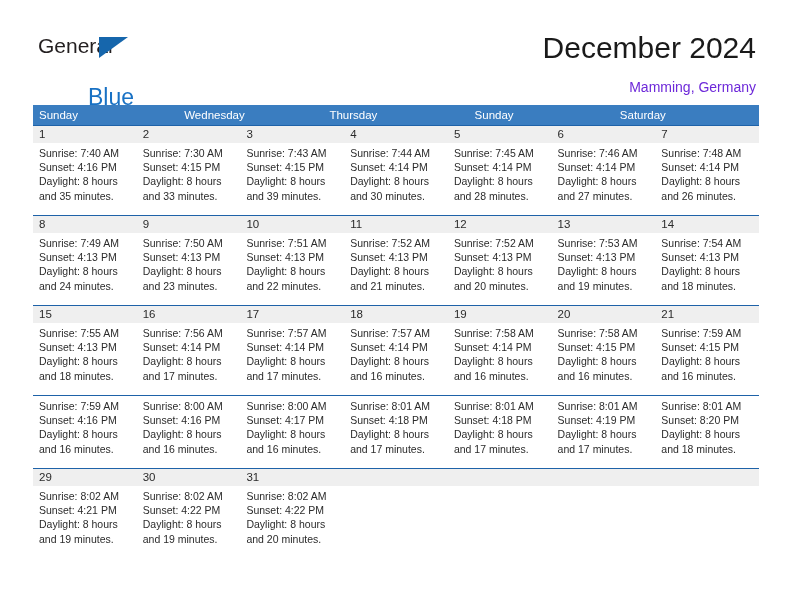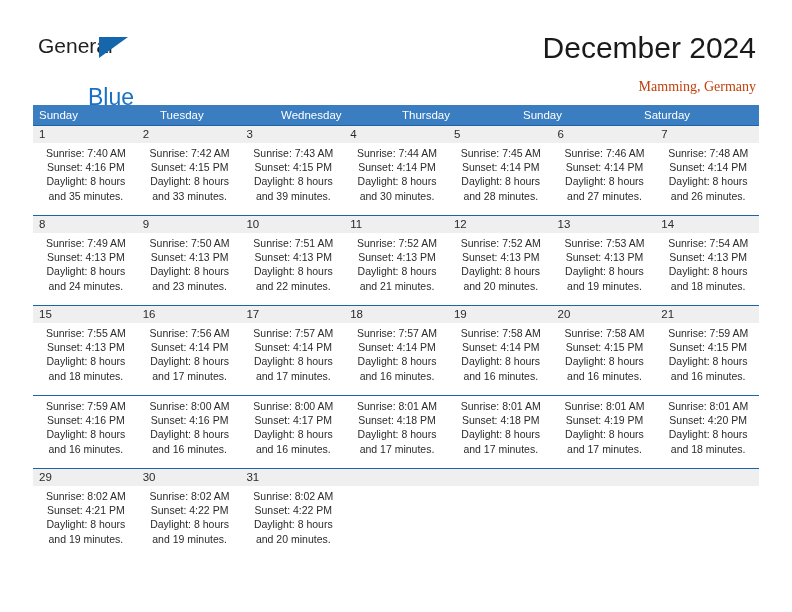--- a/index.html
+++ b/index.html
@@ -71,24 +71,24 @@
     color: #1a1a1a;
     text-align: left;
     white-space: nowrap;
     font-family: "Liberation Sans", sans-serif;
   }
   .subtitle {
     position: absolute;
     right: 36px;
     top: 79px;
     font-size: 14px;
-    color: #c2410c;
+    color: #6d28d9;
     text-align: right;
     white-space: nowrap;
-    font-family: Liberation Serif, serif;
+    font-family: Liberation Sans, sans-serif;
   }
 
   
   .calendar {
     position: absolute;
     left: 33px;
     top: 105px;
     width: 726px;
   }
   .weekdays {
@@ -121,21 +121,20 @@
     display: flex;
     width: 726px;
     height: 17px;
     background: #efefef;
   }
   .week-body {
     display: flex;
     width: 726px;
     height: 72px;
     background: #ffffff;
-    text-align: center;
   }
   .daynum {
     flex: 1 1 0;
     box-sizing: border-box;
     padding-left: 6px;
     font-size: 11.5px;
     line-height: 17px;
     color: #2b2b2b;
     overflow: hidden;
     white-space: nowrap;
@@ -167,21 +166,20 @@
       <span class="logo-blue">Blue</span>
     </div>
     <div class="title">December 2024</div>
     <div class="subtitle">Mamming, Germany</div>
   </div>
 
   <div class="calendar">
 
     <div class="weekdays">
       <div class="weekday">Sunday</div>
-      <div class="weekday">Tuesday</div>
       <div class="weekday">Wednesday</div>
       <div class="weekday">Thursday</div>
       <div class="weekday">Sunday</div>
       <div class="weekday">Saturday</div>
     </div>
 
     <div class="week">
       <div class="week-numbers">
         <div class="daynum">1</div>
         <div class="daynum">2</div>
@@ -192,21 +190,21 @@
         <div class="daynum">7</div>
       </div>
       <div class="week-body">
         <div class="cell">
           <div class="line">Sunrise: 7:40 AM</div>
           <div class="line">Sunset: 4:16 PM</div>
           <div class="line">Daylight: 8 hours</div>
           <div class="line">and 35 minutes.</div>
         </div>
         <div class="cell">
-          <div class="line">Sunrise: 7:42 AM</div>
+          <div class="line">Sunrise: 7:30 AM</div>
           <div class="line">Sunset: 4:15 PM</div>
           <div class="line">Daylight: 8 hours</div>
           <div class="line">and 33 minutes.</div>
         </div>
         <div class="cell">
           <div class="line">Sunrise: 7:43 AM</div>
           <div class="line">Sunset: 4:15 PM</div>
           <div class="line">Daylight: 8 hours</div>
           <div class="line">and 39 minutes.</div>
         </div>
@@ -382,21 +380,21 @@
           <div class="line">and 17 minutes.</div>
         </div>
         <div class="cell">
           <div class="line">Sunrise: 8:01 AM</div>
           <div class="line">Sunset: 4:19 PM</div>
           <div class="line">Daylight: 8 hours</div>
           <div class="line">and 17 minutes.</div>
         </div>
         <div class="cell">
           <div class="line">Sunrise: 8:01 AM</div>
-          <div class="line">Sunset: 4:20 PM</div>
+          <div class="line">Sunset: 8:20 PM</div>
           <div class="line">Daylight: 8 hours</div>
           <div class="line">and 18 minutes.</div>
         </div>
       </div>
     </div>
 
     <div class="week">
       <div class="week-numbers">
         <div class="daynum">29</div>
         <div class="daynum">30</div>

